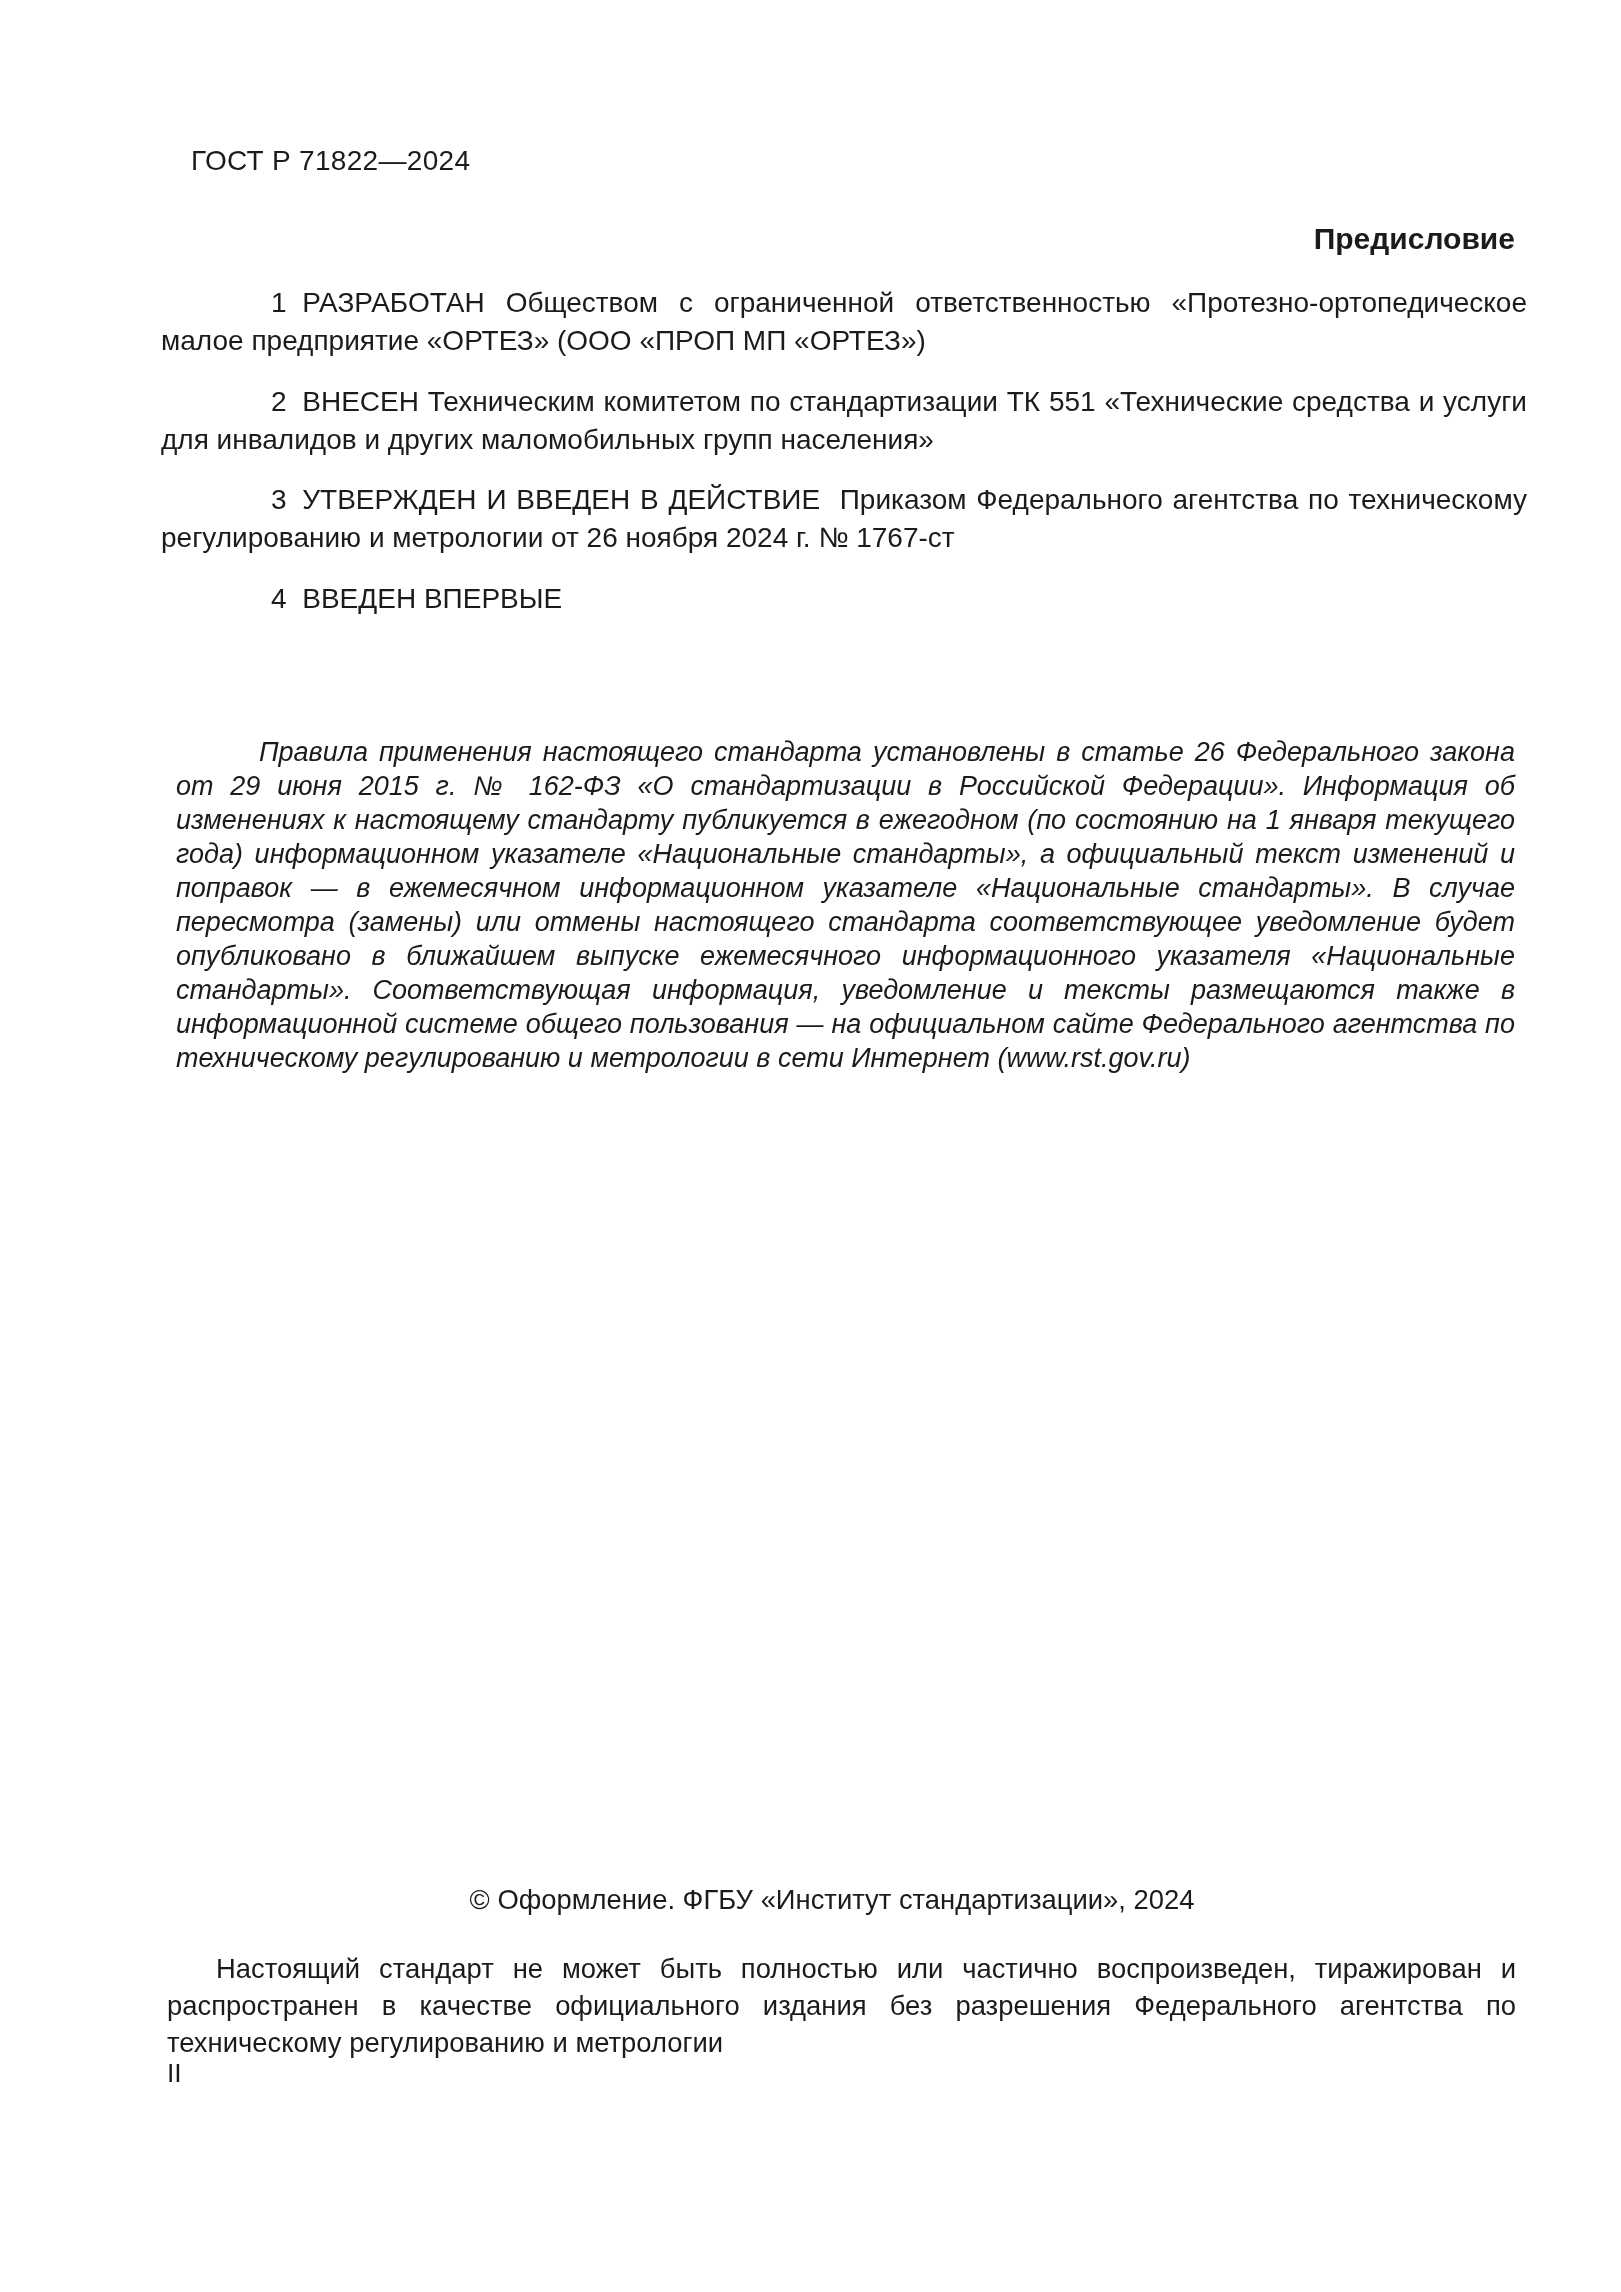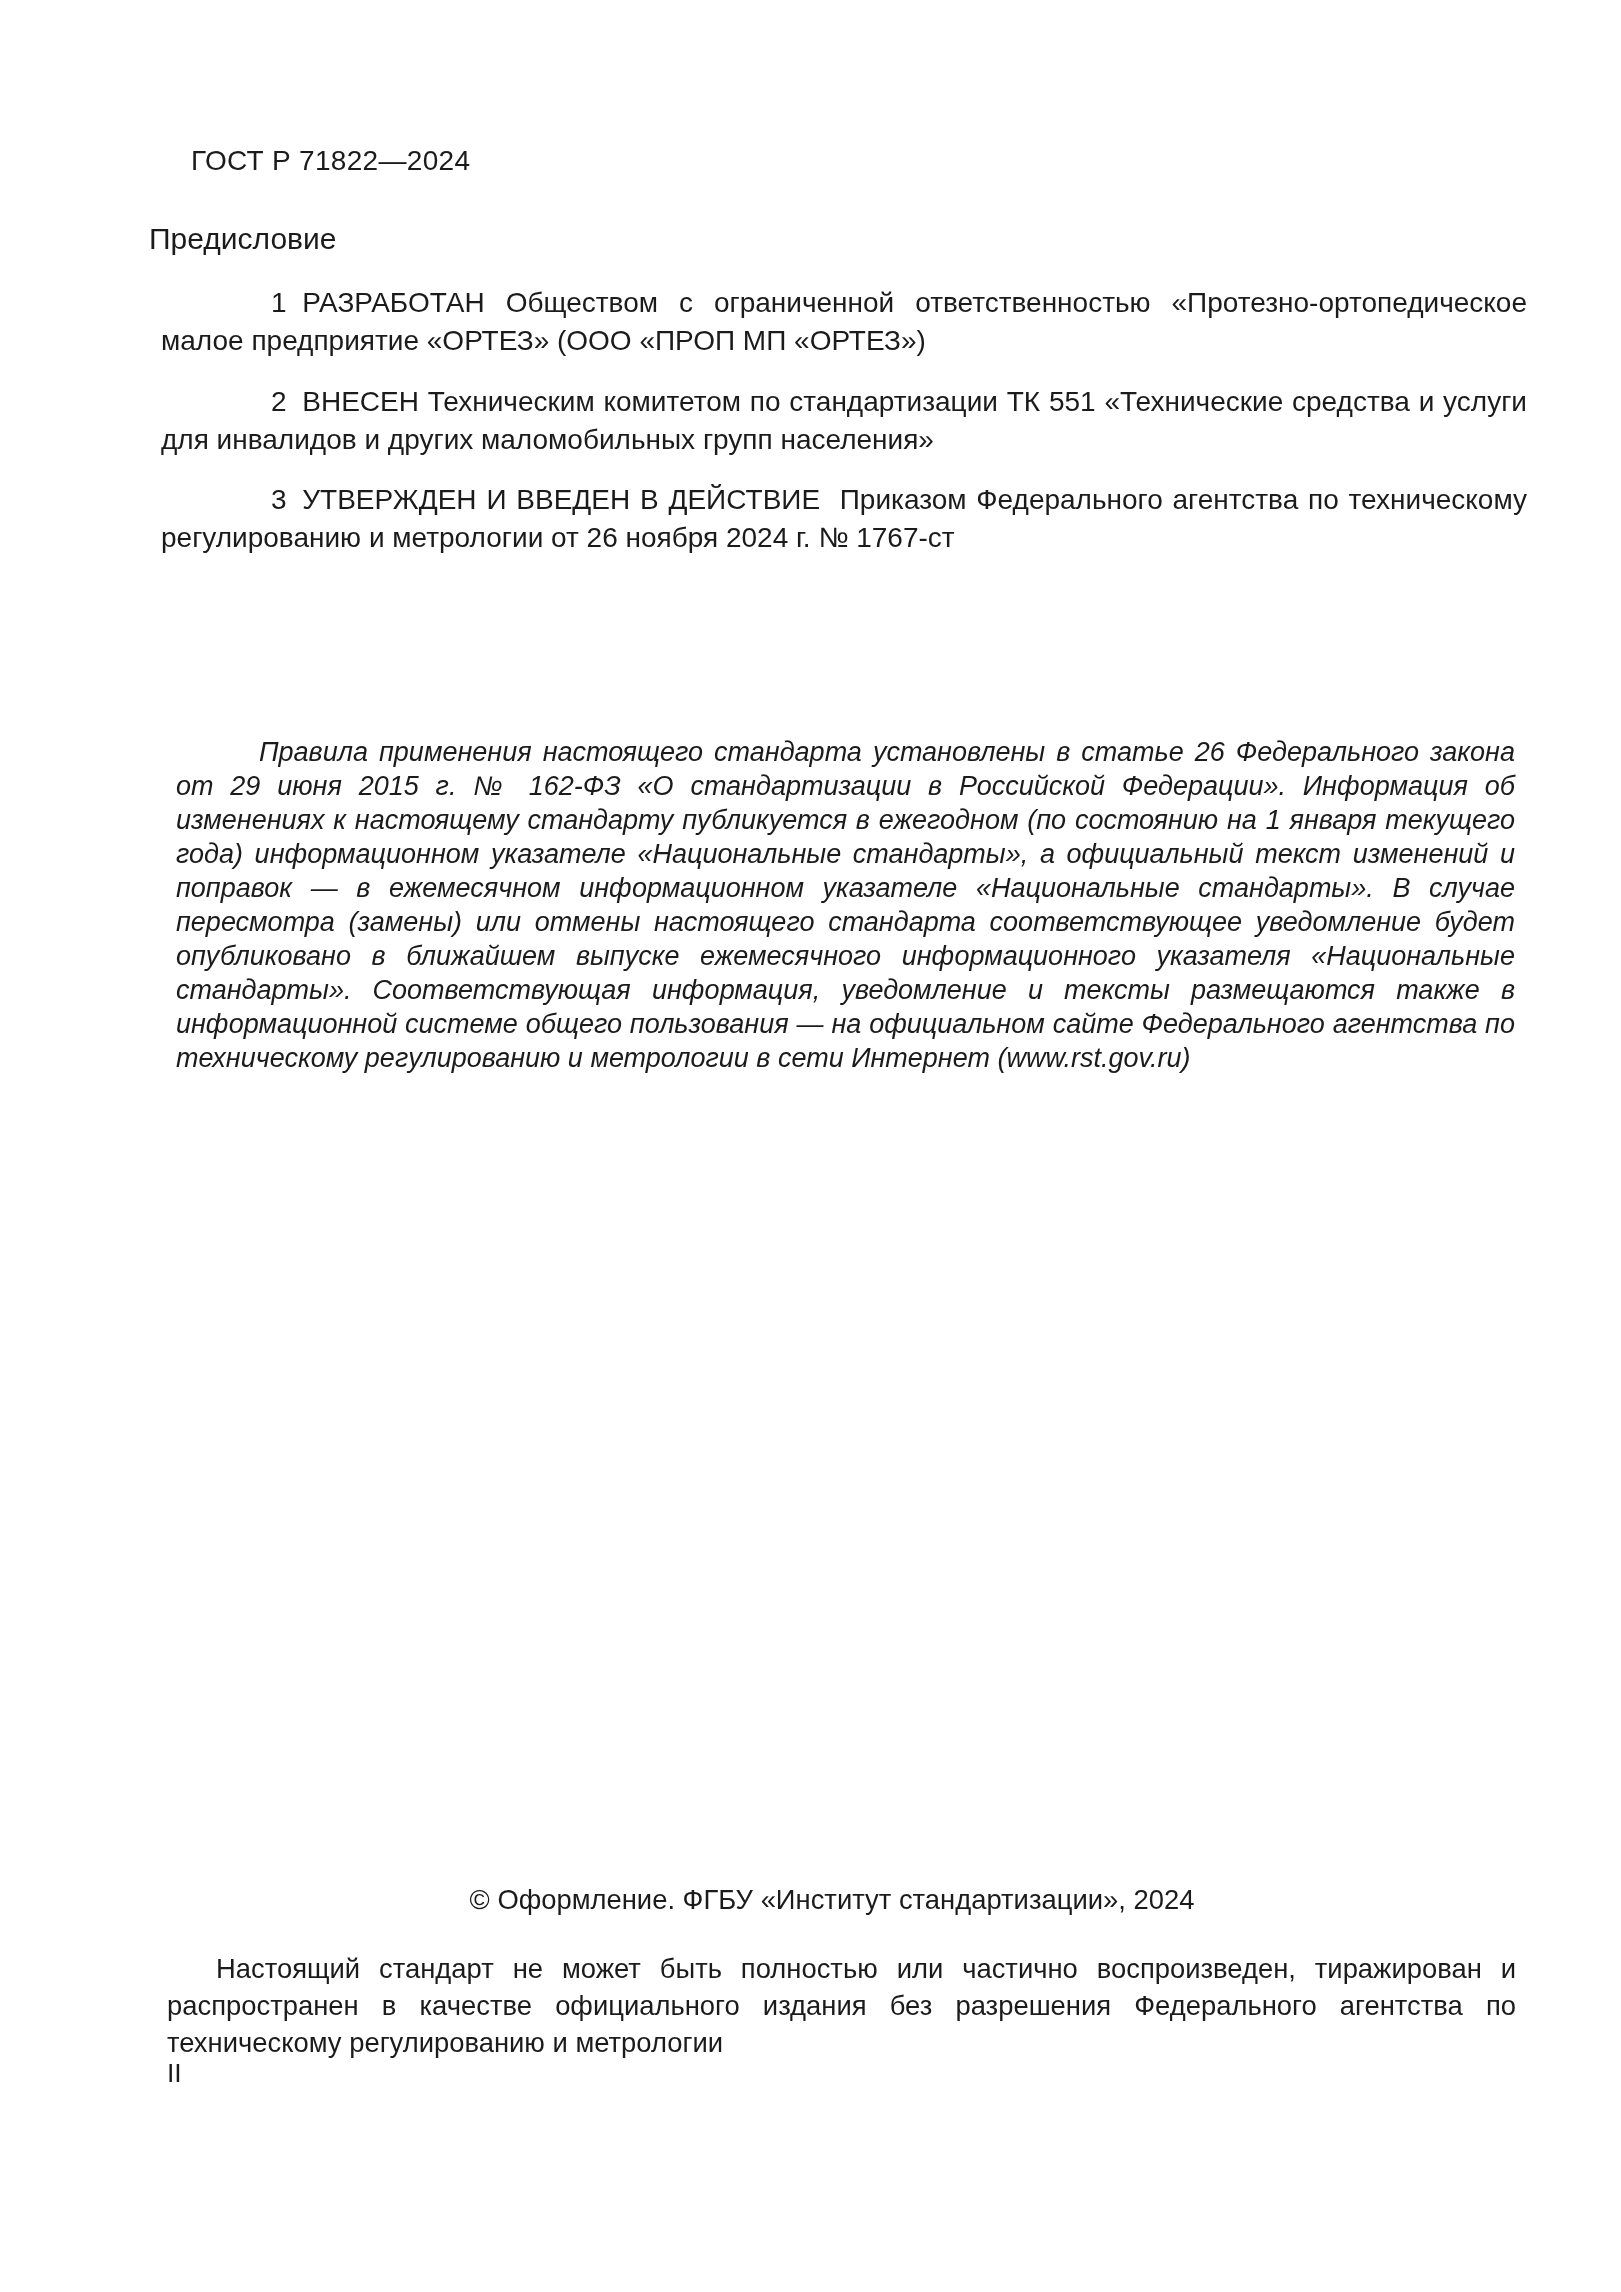--- a/index.html
+++ b/index.html
@@ -23,23 +23,23 @@
     font-size: 28px;
     font-weight: 400;
     letter-spacing: 0.3px;
     white-space: nowrap;
   }
   .doc-title {
     position: absolute;
     left: 149px;
     width: 1366px;
     top: 222px;
-    text-align: left;
+    text-align: right;
     font-size: 30px;
-    font-weight: 400;
+    font-weight: 700;
   }
   .foreword {
     position: absolute;
     left: 161px;
     width: 1366px;
     top: 284px;
   }
   .fw-item {
     margin: 0 0 22.5px 0;
     font-size: 28px;
@@ -95,20 +95,21 @@
 <div class="page">
 
   <div class="header-code">ГОСТ Р 71822—2024</div>
 
   <div class="doc-title">Предисловие</div>
 
   <div class="foreword">
     <p class="fw-item"><span class="num">1</span><span>РАЗРАБОТАН Обществом с ограниченной ответственностью «Протезно-ортопедическое малое предприятие «ОРТЕЗ» (ООО «ПРОП МП «ОРТЕЗ»)</span></p>
     <p class="fw-item"><span class="num">2</span><span>ВНЕСЕН Техническим комитетом по стандартизации ТК 551 «Технические средства и услуги для инвалидов и других маломобильных групп населения»</span></p>
     <p class="fw-item"><span class="num">3</span><span>УТВЕРЖДЕН И ВВЕДЕН В ДЕЙСТВИЕ&nbsp; Приказом Федерального агентства по техническому регулированию и метрологии от 26 ноября 2024 г. № 1767-ст</span></p>
+    <p class="fw-item"><span class="num">4</span><span>ВВЕДЕН ВПЕРВЫЕ</span></p>
   </div>
 
   <div class="legal-notice">Правила применения настоящего стандарта установлены в статье 26 Федерального закона от 29 июня 2015 г. № 162-ФЗ «О стандартизации в Российской Федерации». Информация об изменениях к настоящему стандарту публикуется в ежегодном (по состоянию на 1 января текущего года) информационном указателе «Национальные стандарты», а официальный текст изменений и поправок — в ежемесячном информационном указателе «Национальные стандарты». В случае пересмотра (замены) или отмены настоящего стандарта соответствующее уведомление будет опубликовано в ближайшем выпуске ежемесячного информационного указателя «Национальные стандарты». Соответствующая информация, уведомление и тексты размещаются также в информационной системе общего пользования — на официальном сайте Федерального агентства по техническому регулированию и метрологии в сети Интернет (www.rst.gov.ru)</div>
 
   <div class="copyright-line">© Оформление. ФГБУ «Институт стандартизации», 2024</div>
 
   <div class="restriction-notice">Настоящий стандарт не может быть полностью или частично воспроизведен, тиражирован и распространен в качестве официального издания без разрешения Федерального агентства по техническому регулированию и метрологии</div>
 
   <div class="page-number">II</div>
 

